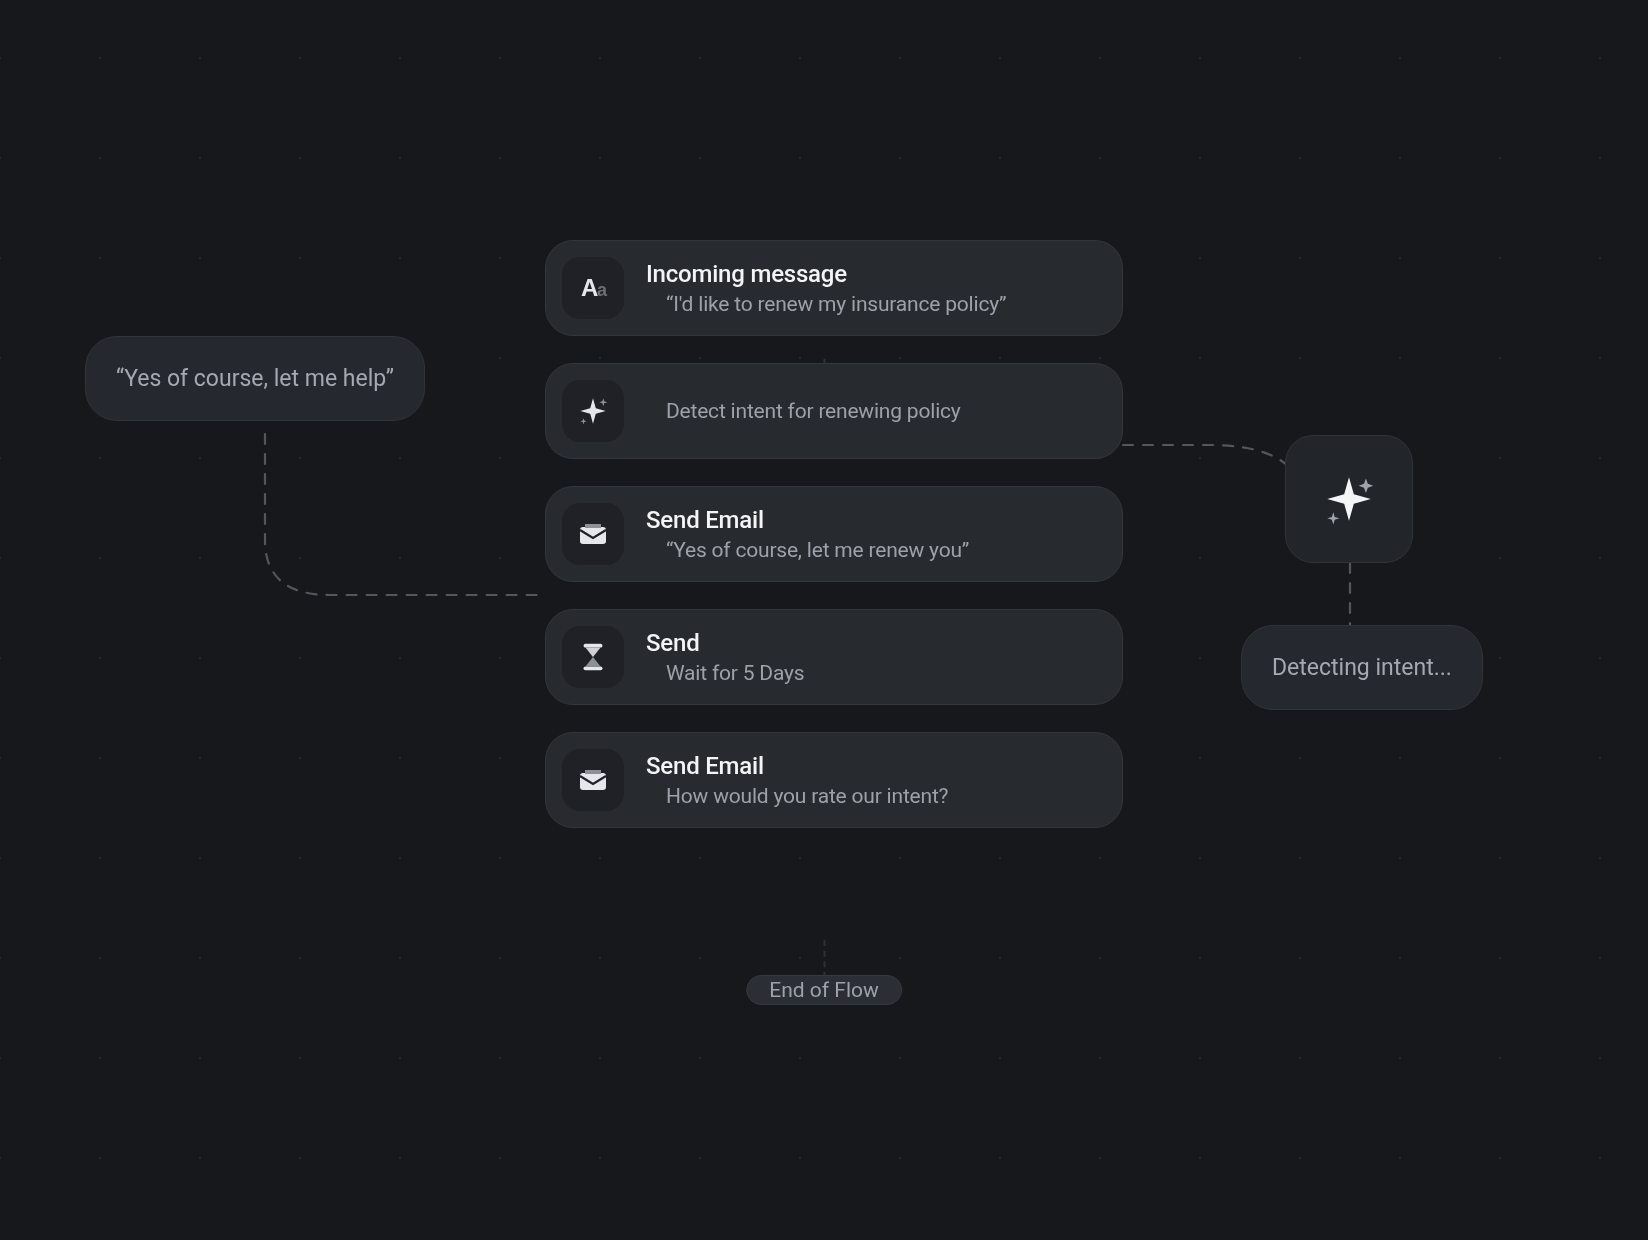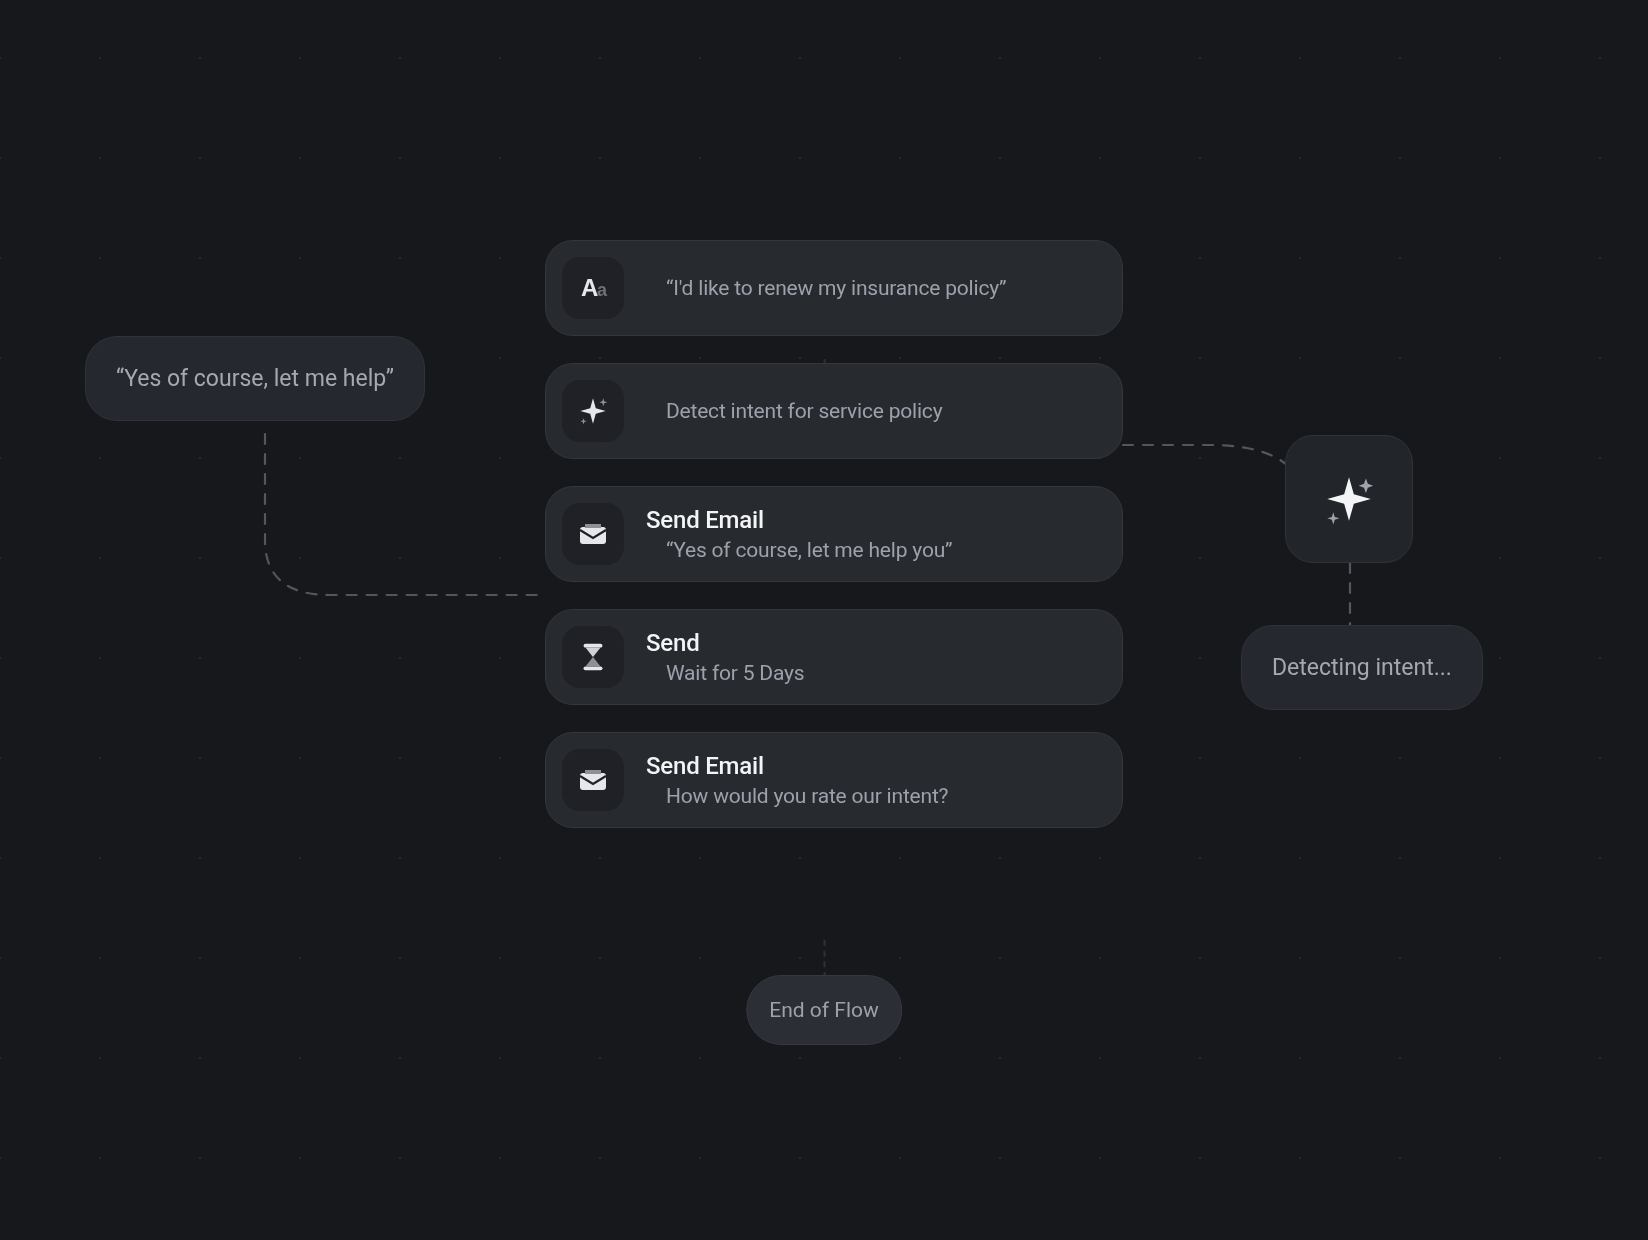--- a/index.html
+++ b/index.html
@@ -85,21 +85,21 @@
   
   .end-pill {
     position: absolute;
     left: 50%;
     transform: translateX(-50%);
     top: 975px;
     background: #2b2e34;
     border: 1px solid #35383e;
     color: #9ca1ab;
     font-size: 21px;
-    padding: 22px 22px;
+    padding: 2px 22px;
     border-radius: 999px;
   }
 
   
   .left-bubble {
     position: absolute;
     left: 85px;
     top: 336px;
     background: #25282e;
     border: 1px solid #30333a;
@@ -208,48 +208,49 @@
   <div class="flow-column">
 
     <div class="step-card">
       <div class="step-icon">
         <svg class="icon-svg" width="36" height="36" viewBox="0 0 36 36">
           <text x="6" y="26" font-family="sans-serif" font-weight="700" font-size="24" class="solid-a">A</text>
           <text x="22" y="26" font-family="sans-serif" font-weight="600" font-size="18" class="ghost-a">a</text>
         </svg>
       </div>
       <div class="step-text">
+        <div class="step-title">Incoming message</div>
         <div class="step-subtitle">“I'd like to renew my insurance policy”</div>
       </div>
     </div>
 
     <div class="step-card">
       <div class="step-icon">
         <svg class="icon-svg" width="38" height="38" viewBox="0 0 48 48">
           <path d="M24 8 L27.5 20.5 L40 24 L27.5 27.5 L24 40 L20.5 27.5 L8 24 L20.5 20.5 Z" fill="#e5e7eb"></path>
           <path d="M37 8 L38.2 11.8 L42 13 L38.2 14.2 L37 18 L35.8 14.2 L32 13 L35.8 11.8 Z" fill="#8c9099"></path>
           <path d="M12 33 L13 36 L16 37 L13 38 L12 41 L11 38 L8 37 L11 36 Z" fill="#8c9099"></path>
         </svg>
       </div>
       <div class="step-text">
-        <div class="step-subtitle">Detect intent for service policy</div>
+        <div class="step-subtitle">Detect intent for renewing policy</div>
       </div>
     </div>
 
     <div class="step-card">
       <div class="step-icon">
         <svg class="icon-svg" width="36" height="36" viewBox="0 0 36 36">
           <rect x="5" y="11" width="26" height="17" rx="3" fill="#e5e7eb"></rect>
           <path d="M5 14 L18 22 L31 14" stroke="#1f2126" stroke-width="2.2" fill="none"></path>
           <path d="M10 8 h16 v4 h-16 z" fill="#8c9099"></path>
         </svg>
       </div>
       <div class="step-text">
         <div class="step-title">Send Email</div>
-        <div class="step-subtitle">“Yes of course, let me help you”</div>
+        <div class="step-subtitle">“Yes of course, let me renew you”</div>
       </div>
     </div>
 
     <div class="step-card">
       <div class="step-icon">
         <svg class="icon-svg" width="34" height="34" viewBox="0 0 36 36">
           <rect x="8" y="4" width="20" height="4" rx="2" fill="#e5e7eb"></rect>
           <rect x="8" y="28" width="20" height="4" rx="2" fill="#e5e7eb"></rect>
           <path d="M10 8 L26 8 L18 18 Z" fill="#cfd2d8"></path>
           <path d="M10 28 L26 28 L18 18 Z" fill="#8c9099"></path>

